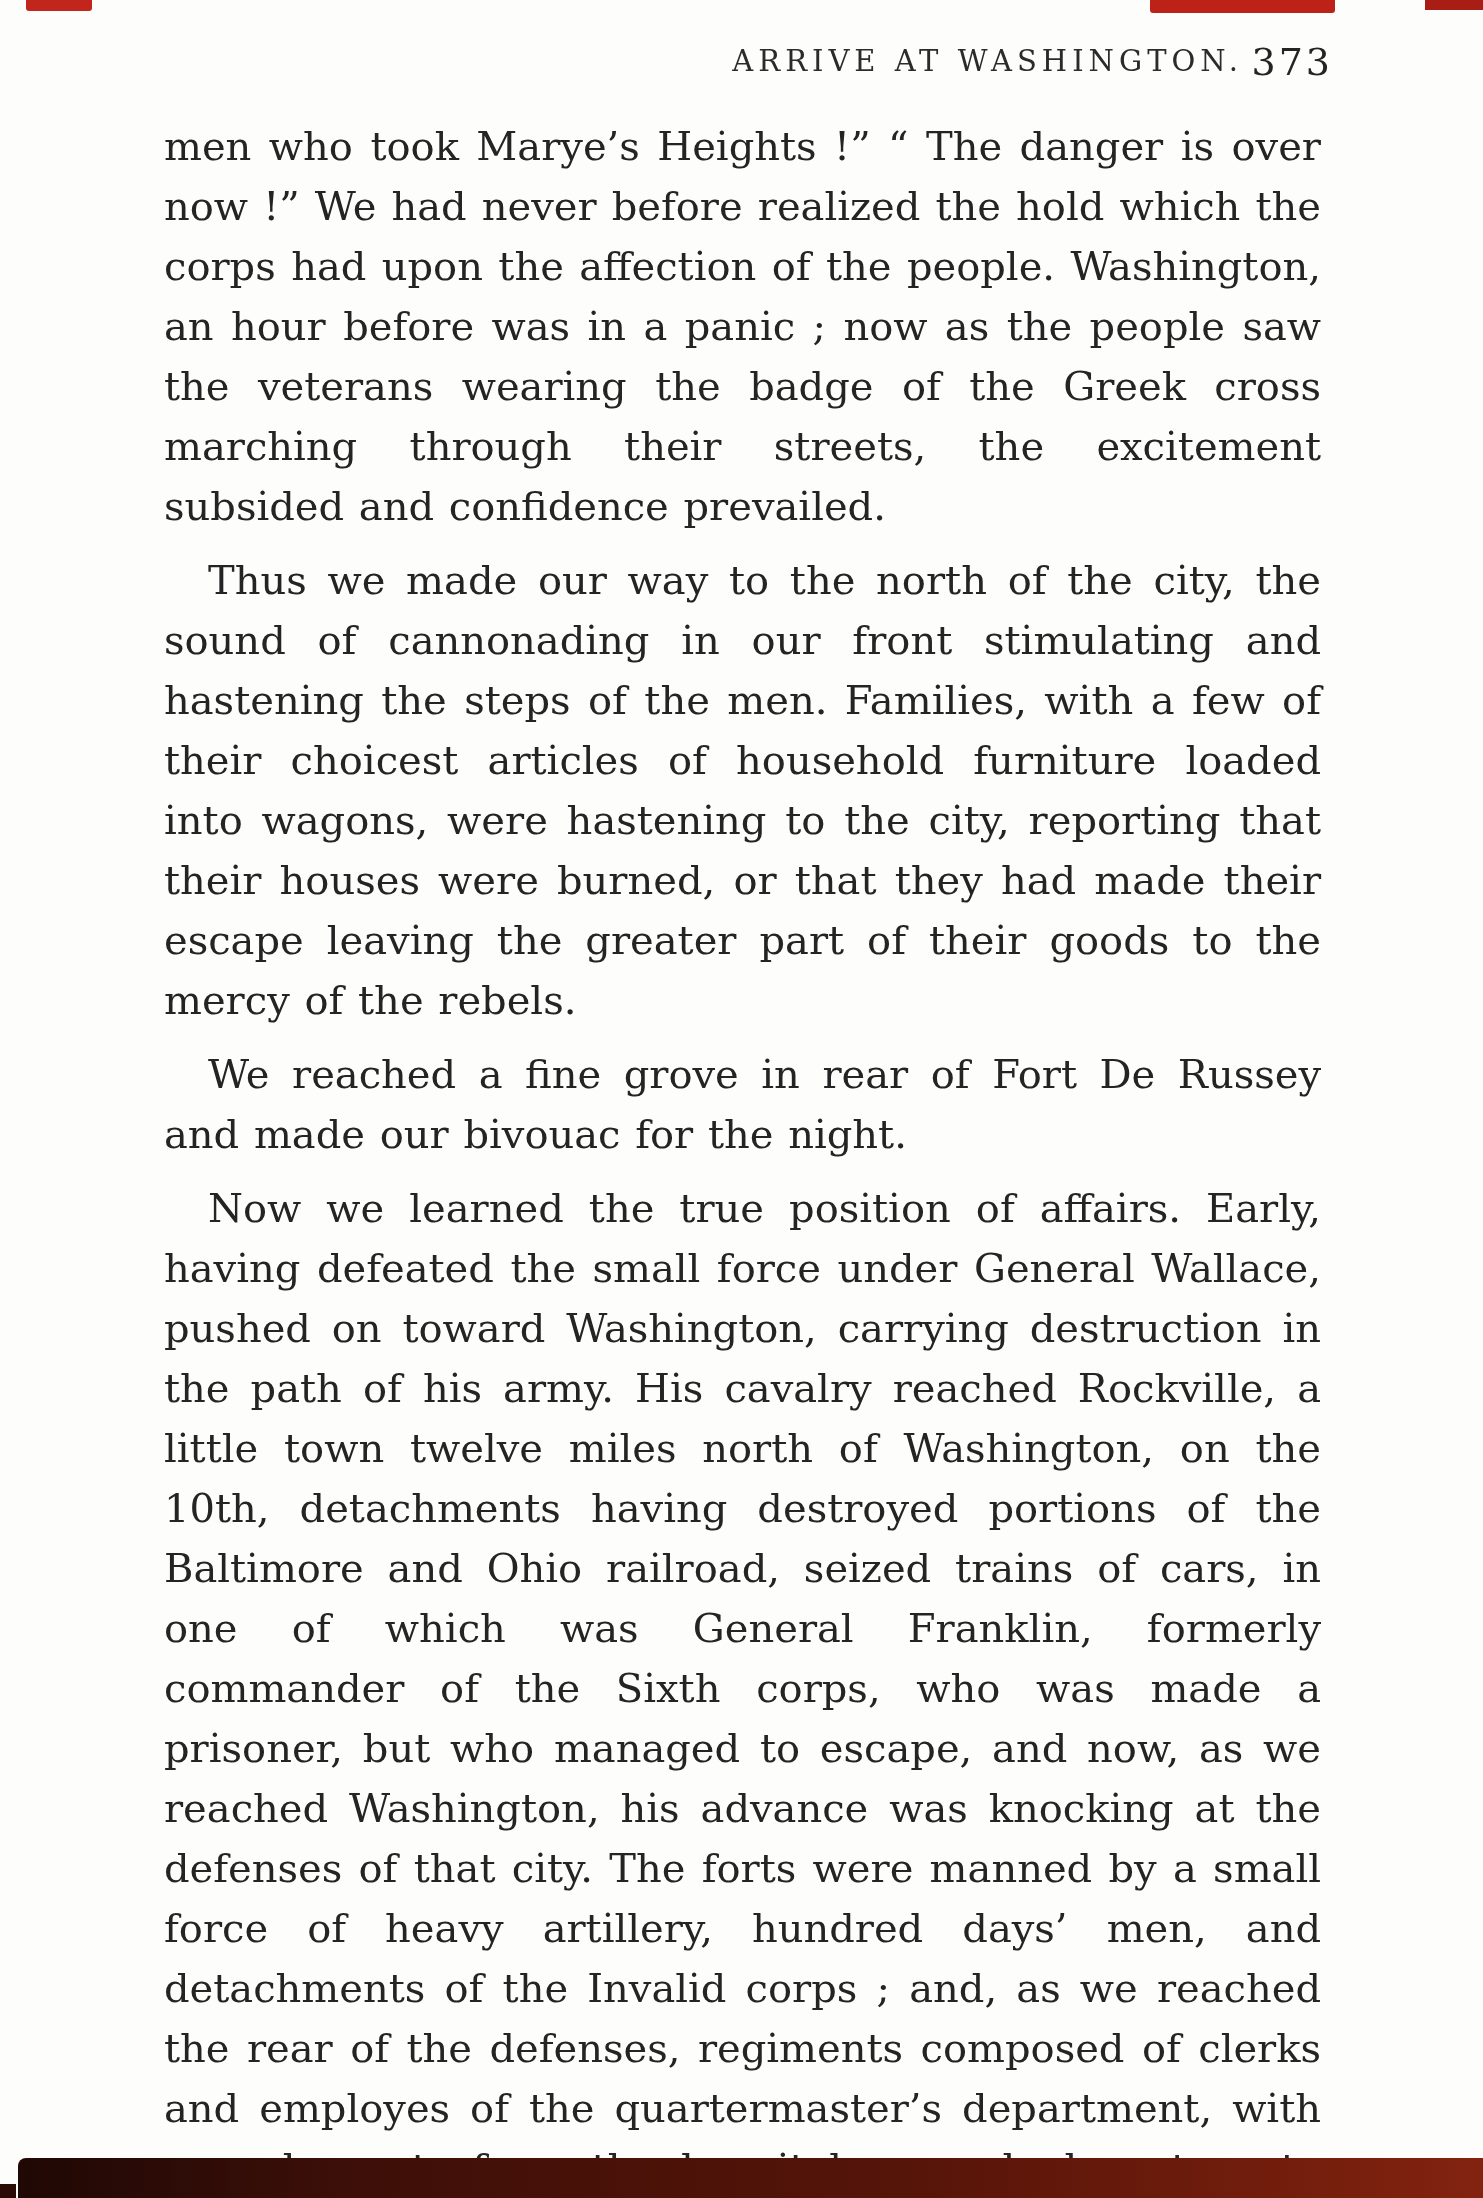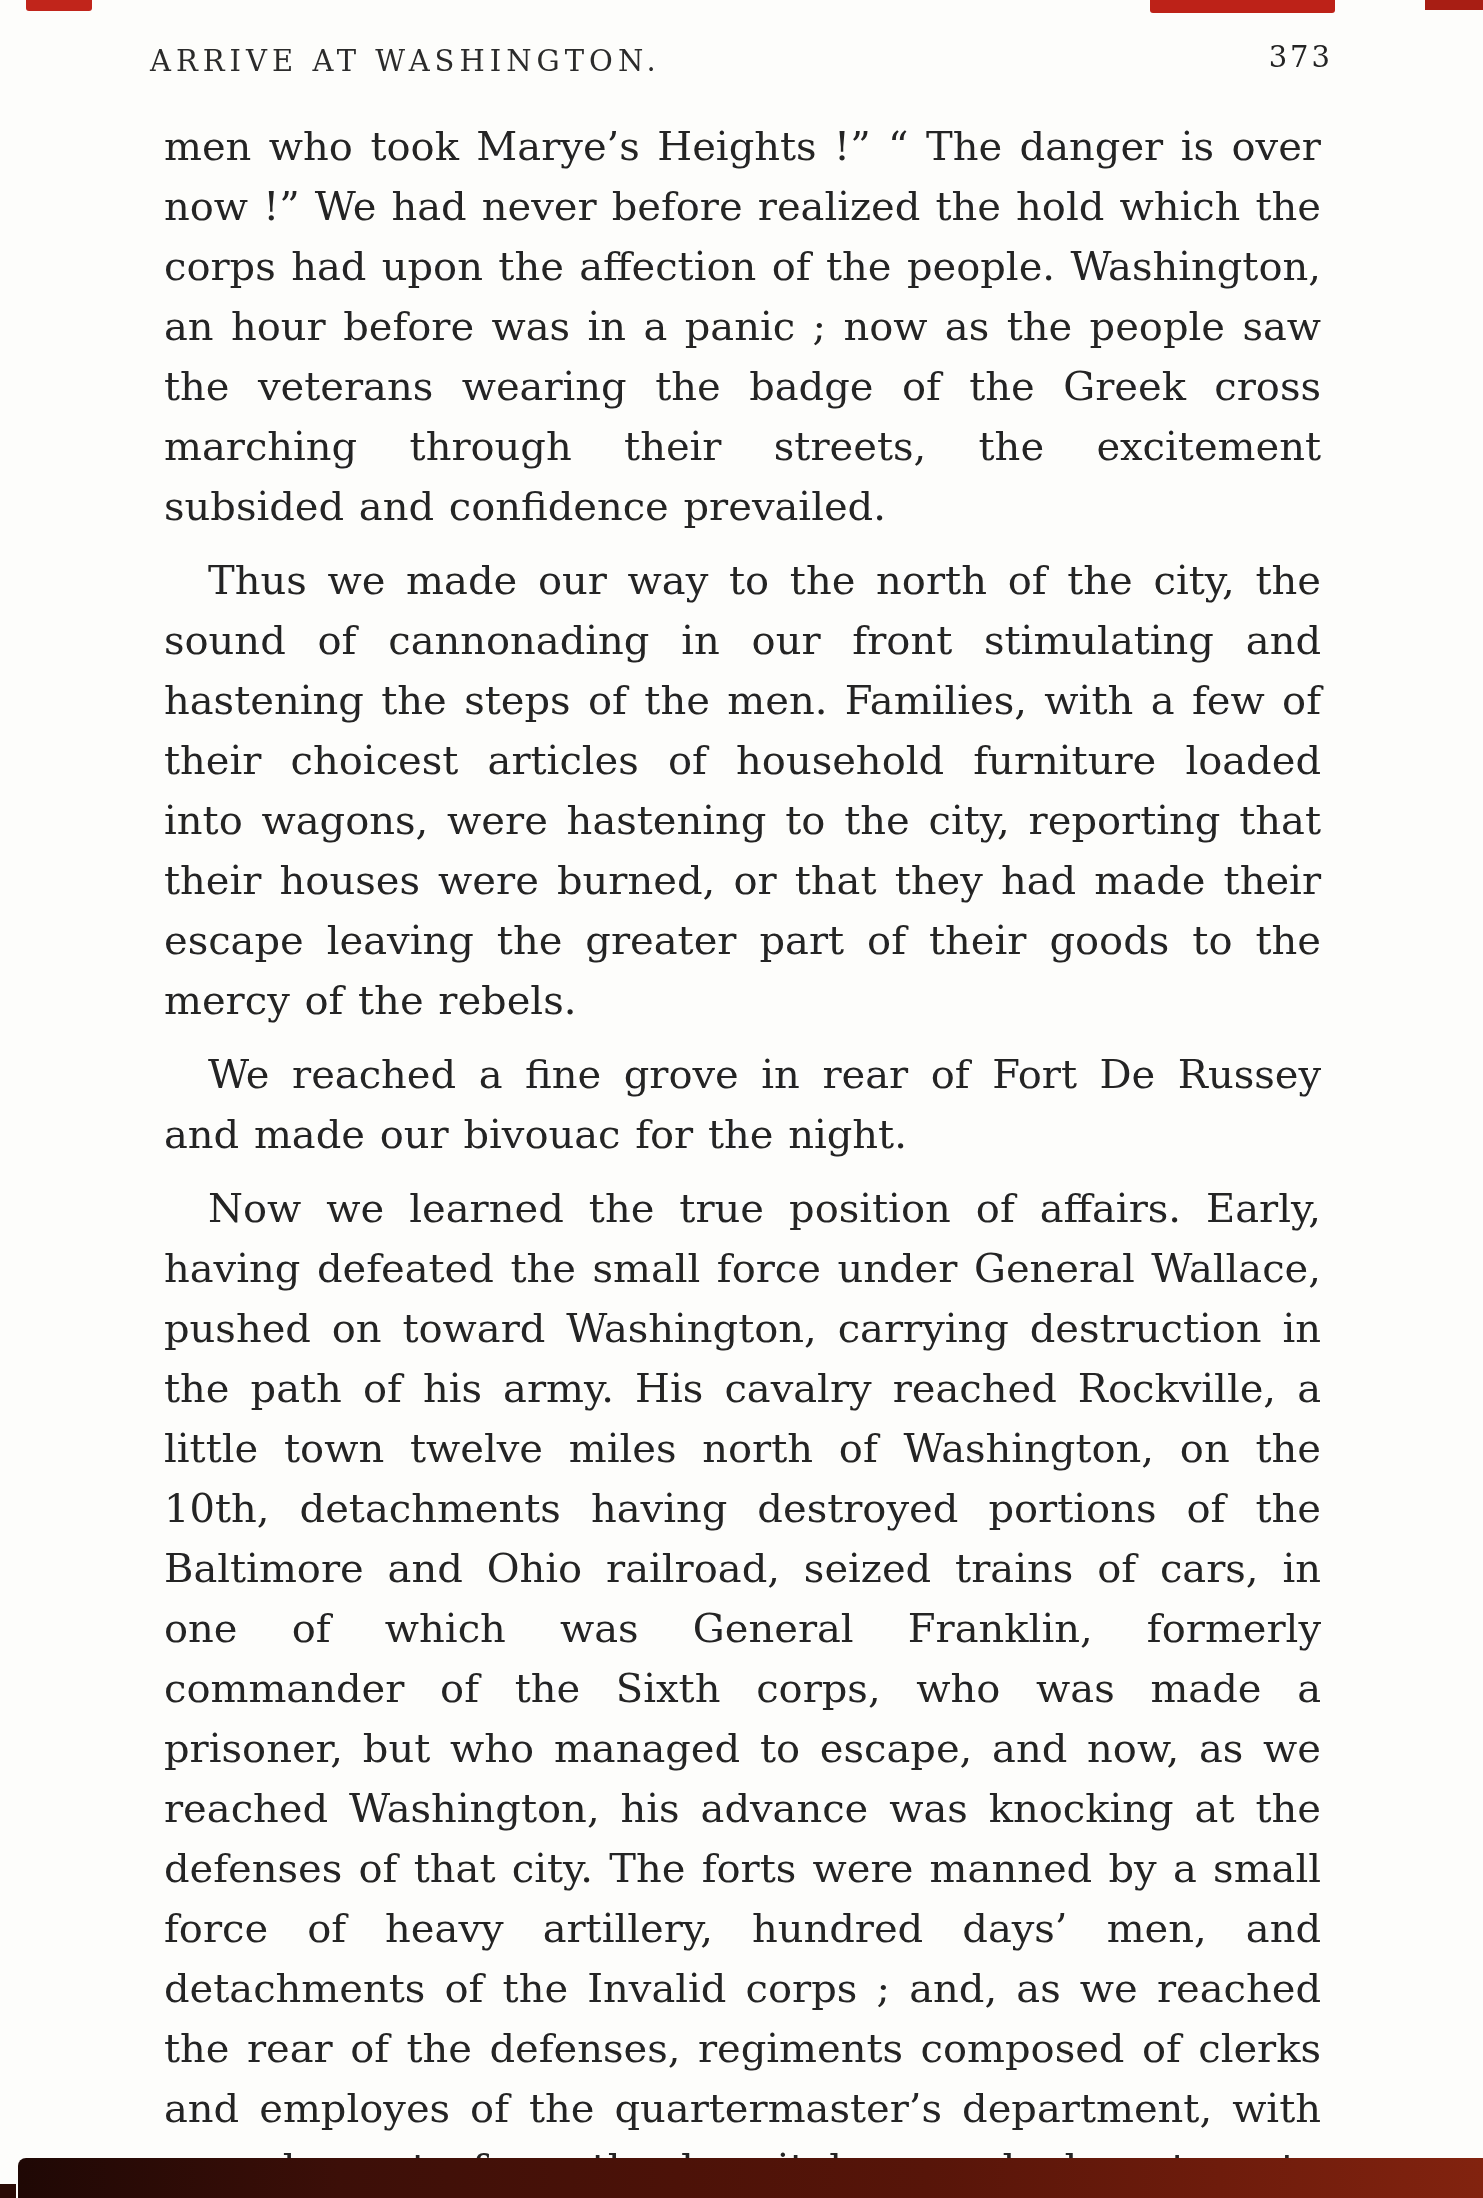--- a/index.html
+++ b/index.html
@@ -20,31 +20,31 @@
   
   .running-head {
     position: relative;
     margin: 44px 150px 0 150px;
     height: 46px;
   }
   .running-title {
     position: absolute;
     left: 0;
     right: 90px;
-    text-align: left;
+    text-align: right;
     font-size: 29px;
     letter-spacing: 5px;
     color: #2b2b2b;
     white-space: nowrap;
   }
   .page-number {
     position: absolute;
     right: 0;
     top: -4px;
-    font-size: 29px;
+    font-size: 38px;
     letter-spacing: 3px;
     color: #242424;
   }
   
   .body-text {
     margin: 26px 148px 0 150px;
     font-size: 40px;
     line-height: 60px;
     text-align: justify;
     word-spacing: 2px;

